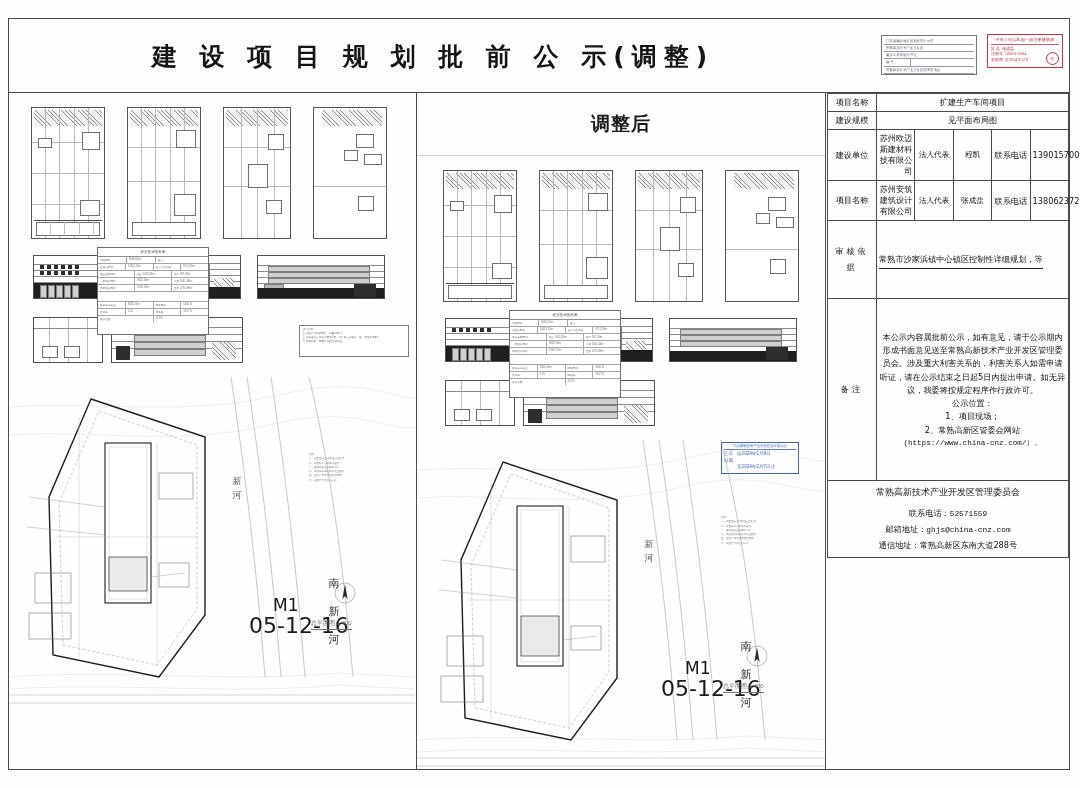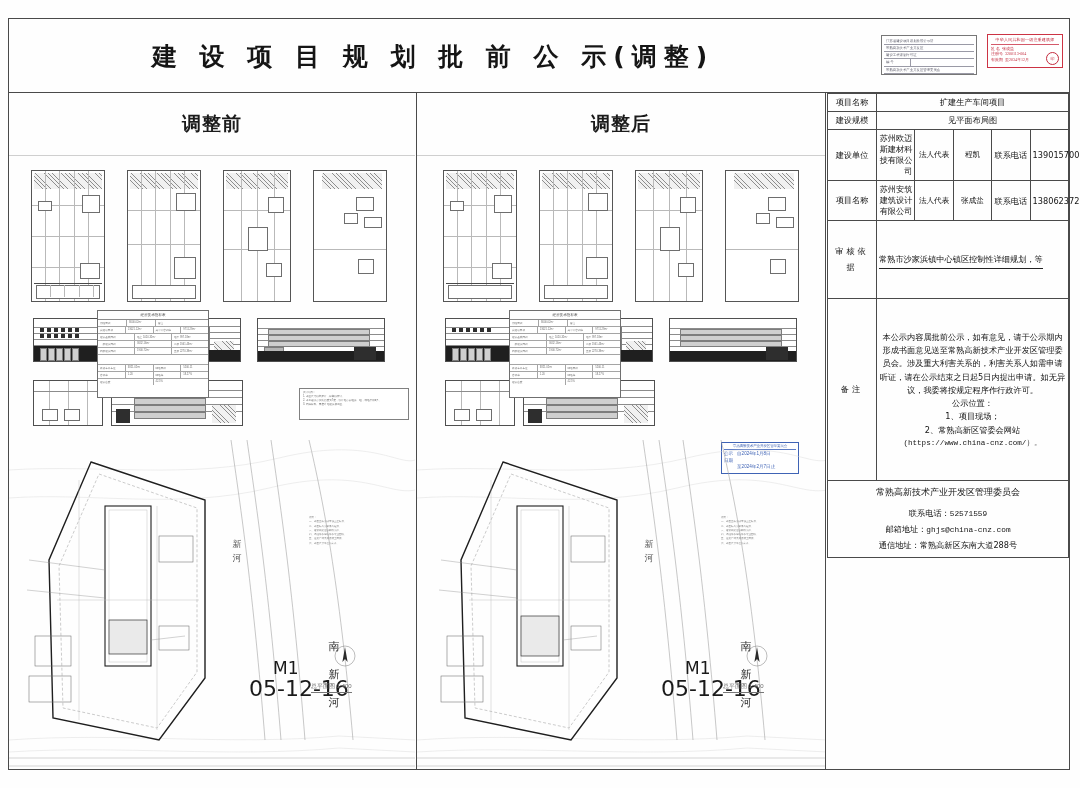--- a/index.html
+++ b/index.html
@@ -259,21 +259,20 @@
         <div style="display:flex;gap:2px;">
           <span>有效期</span>
           <span>至2034年12月</span>
         </div>
         <div class="red-seal">印</div>
       </div>
     </div>
   </div>
 
   <div class="col-before">
-    <div class="panel-head">调整前</div>
     <div class="dwg-area">
 
       <div class="plan" style="left:22px;top:14px;width:72px;height:130px;">
         <div class="hatch" style="position:absolute;left:2px;top:2px;right:2px;height:16px;"></div>
         <div class="gridline-v" style="left:18%"></div>
           <div class="gridline-v" style="left:38%"></div>
         <div class="gridline-v" style="left:58%"></div>
           <div class="gridline-v" style="left:78%"></div>
         <div class="gridline-h" style="top:26%"></div>
           <div class="gridline-h" style="top:50%"></div>

